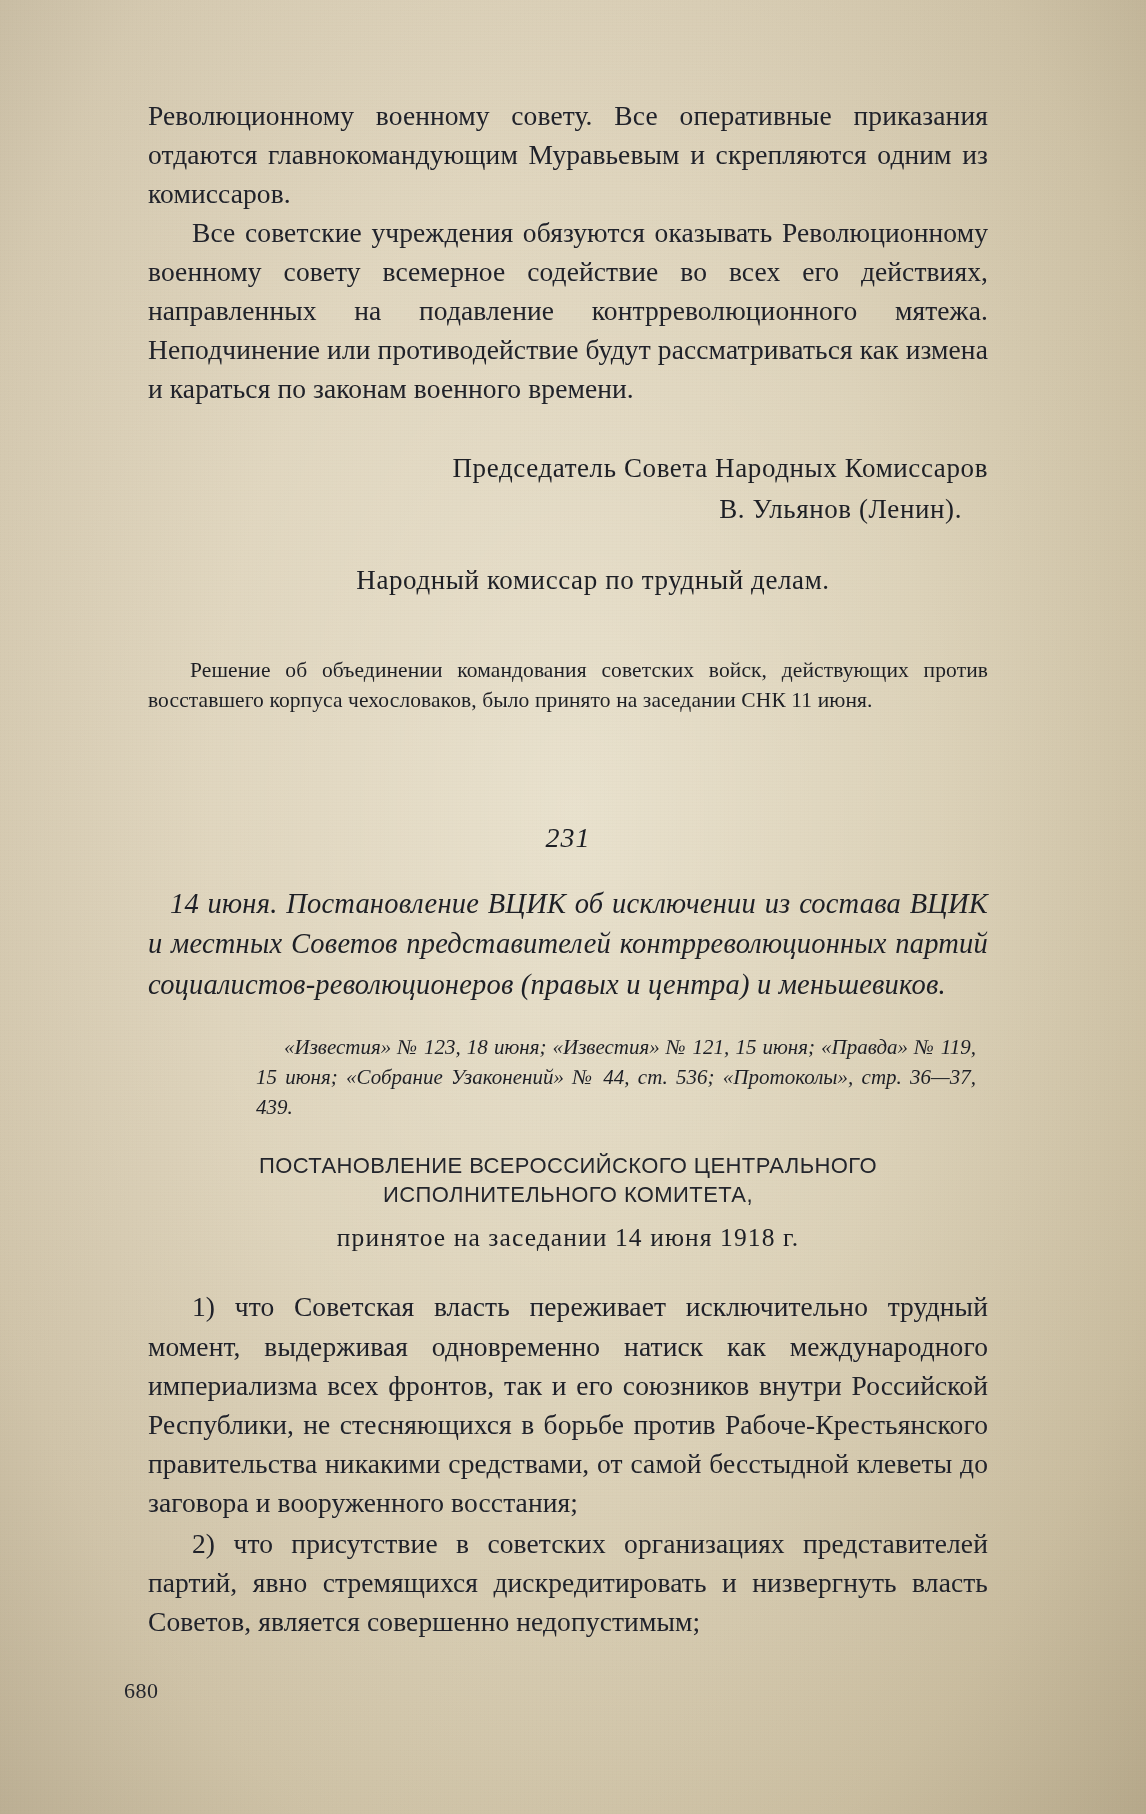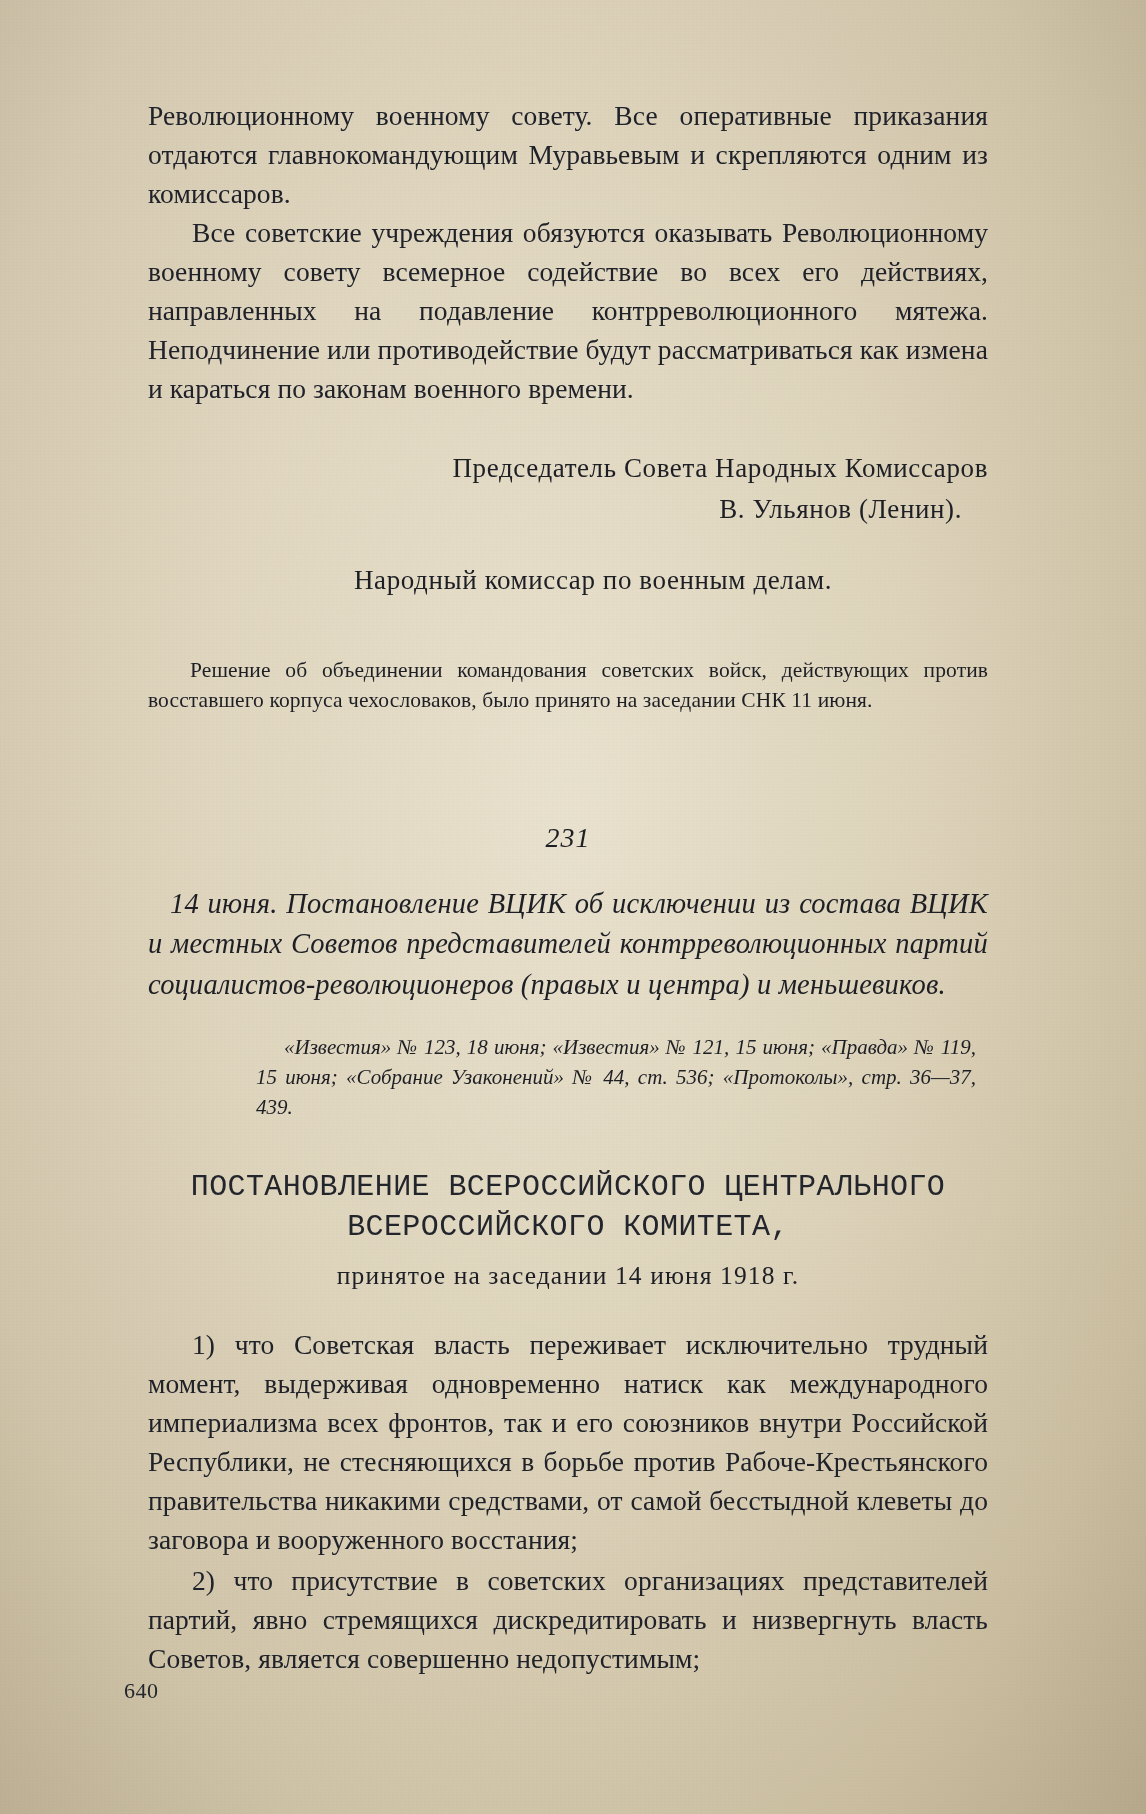--- a/index.html
+++ b/index.html
@@ -114,24 +114,24 @@
     width: 720px;
     font-size: 21px;
     line-height: 1.34;
     text-align: justify;
   }
   .source .p1 { text-indent: 48px; }
   .source .p2 { text-indent: 28px; margin-top: 1px; }
   .it { font-style: italic; }
 
   .act-title {
-    margin-top: 44px;
-    text-align: center;
-    font-family: Liberation Mono, monospace;
-    font-size: 30px;
+    margin-top: 28px;
+    text-align: center;
+    font-family: Liberation Sans, sans-serif;
+    font-size: 22px;
     line-height: 1.34;
     letter-spacing: 0.4px;
     color: #23252c;
   }
   .act-sub {
     margin-top: 14px;
     text-align: center;
     font-size: 25.5px;
     letter-spacing: 1.1px;
   }
@@ -162,43 +162,43 @@
   <div class="content">
 
     <p class="body-text">Революционному военному совету. Все оперативные приказания отдаются главнокомандующим Муравьевым и скрепляются одним из комиссаров.</p>
     <p class="body-text indent">Все советские учреждения обязуются оказывать Революционному военному совету всемерное содействие во всех его действиях, направленных на подавление контрреволюционного мятежа. Неподчинение или противодействие будут рассматриваться как измена и караться по законам военного времени.</p>
 
     <div class="signature">
       <div>Председатель Совета Народных Комиссаров</div>
       <div class="line2">В. Ульянов (Ленин).</div>
     </div>
 
-    <div class="commissar">Народный комиссар по военным делам.</div>
+    <div class="commissar">Народный комиссар по трудный делам.</div>
 
     <div class="note">
       <span class="lead">Решение об объединении командования советских войск, действующих против восставшего корпуса чехословаков, было принято на заседании СНК 11 июня.</span>
     </div>
 
     <div class="doc-number">231</div>
 
     <div class="headline">
       <p class="first">14 июня. Постановление ВЦИК об исключении из состава ВЦИК и местных Советов представителей контрреволюционных партий социалистов-революционеров (правых и центра) и меньшевиков.</p>
     </div>
 
     <div class="source">
       <p class="p2 it">«Известия» № 123, 18 июня; «Известия» № 121, 15 июня; «Правда» № 119, 15 июня; «Собрание Узаконений» № 44, ст. 536; «Протоколы», стр. 36—37, 439.</p>
     </div>
 
     <div class="act-title">
       <div>ПОСТАНОВЛЕНИЕ ВСЕРОССИЙСКОГО ЦЕНТРАЛЬНОГО</div>
-      <div>ВСЕРОССИЙСКОГО КОМИТЕТА,</div>
+      <div>ИСПОЛНИТЕЛЬНОГО КОМИТЕТА,</div>
     </div>
     <div class="act-sub">принятое на заседании 14 июня 1918 г.</div>
 
     <div class="para-block">
       <p class="body-text indent">1) что Советская власть переживает исключительно трудный момент, выдерживая одновременно натиск как международного империализма всех фронтов, так и его союзников внутри Российской Республики, не стесняющихся в борьбе против Рабоче-Крестьянского правительства никакими средствами, от самой бесстыдной клеветы до заговора и вооруженного восстания;</p>
       <p class="body-text indent">2) что присутствие в советских организациях представителей партий, явно стремящихся дискредитировать и низвергнуть власть Советов, является совершенно недопустимым;</p>
     </div>
 
   </div>
 
-  <div class="folio">640</div>
+  <div class="folio">680</div>
 </div>
 
 </body></html>

